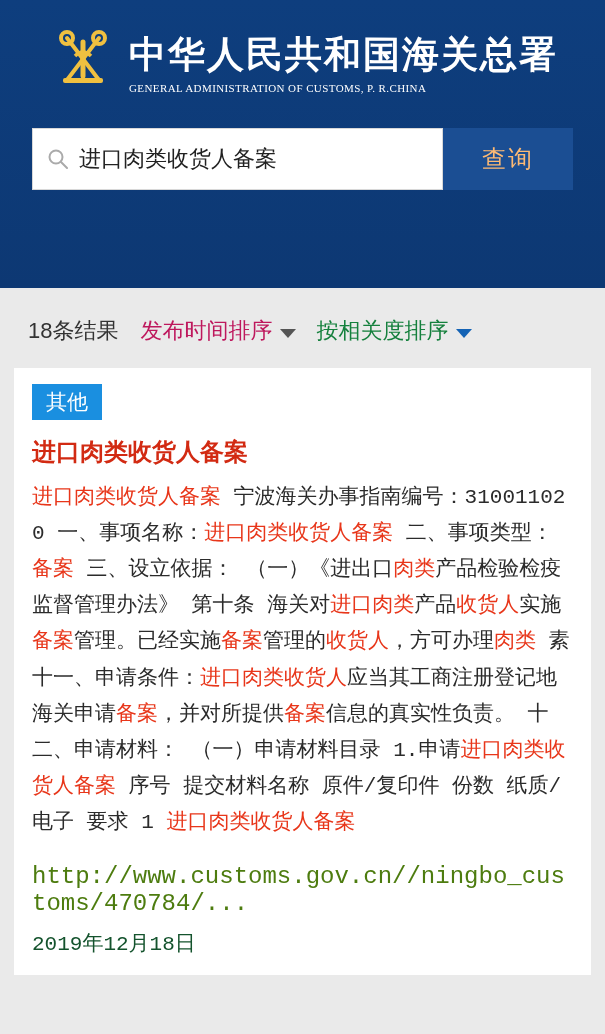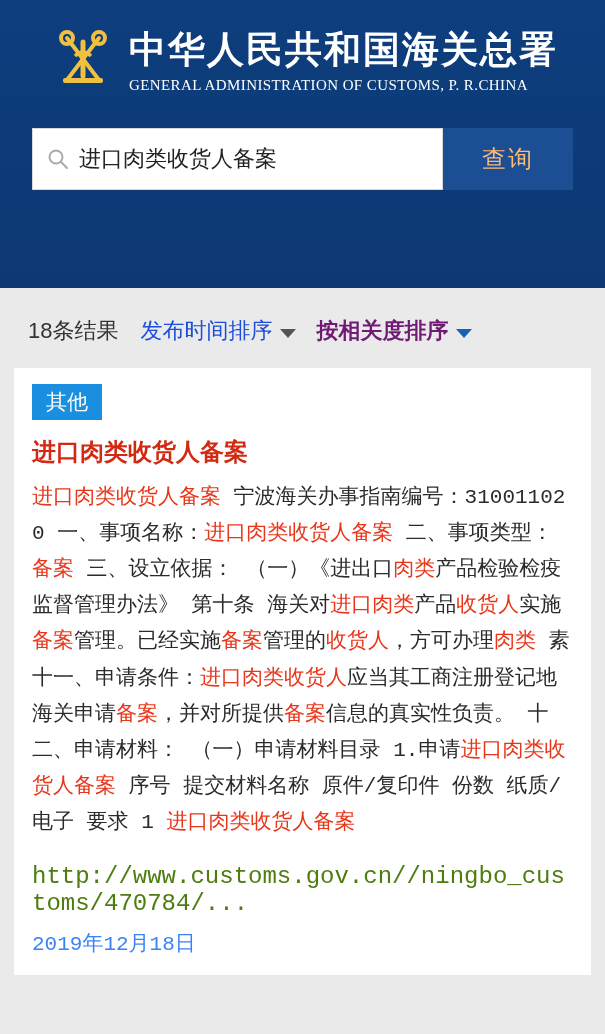--- a/index.html
+++ b/index.html
@@ -54,21 +54,21 @@
     font-family: "Liberation Serif", serif;
     font-size: 37px;
     font-weight: bold;
     letter-spacing: 2px;
     line-height: 1.15;
     white-space: nowrap;
   }
   .logo-en {
     color: #ffffff;
     font-family: "Liberation Serif", serif;
-    font-size: 15px;
+    font-size: 11px;
     letter-spacing: 0.4px;
     margin-top: 5px;
     white-space: nowrap;
   }
 
   .search-row {
     display: flex;
     align-items: stretch;
     margin: 28px 32px 0 32px;
     height: 62px;
@@ -121,28 +121,28 @@
     font-size: 22px;
     color: #333333;
     background: #eaeaea;
   }
   .sort-count {
     margin-right: 22px;
     color: #333;
   }
   .sort-item {
     margin-right: 20px;
-    color: #1d4ed8;
+    color: #be185d;
     display: flex;
     align-items: center;
     cursor: pointer;
   }
   .sort-item.active {
-    color: #701a75;
-    font-weight: bold;
+    color: #15803d;
+    font-weight: normal;
   }
   .caret {
     display: inline-block;
     width: 0; height: 0;
     border-left: 8px solid transparent;
     border-right: 8px solid transparent;
     border-top: 9px solid #555;
     margin-left: 8px;
     position: relative;
     top: 2px;
@@ -181,21 +181,21 @@
     color: #e8361a;
     font-style: normal;
   }
   .result-url {
     color: #4d7c0f;
     font-size: 24px;
     margin-top: 22px;
     word-break: break-all;
   }
   .result-date {
-    color: #3b82f6;
+    color: #14532d;
     font-size: 21px;
     margin-top: 12px;
   }
   .bottom-gap { height: 14px; background: #eaeaea; }
 </style>
 </head>
 <body>
 
 <div class="page">
 

